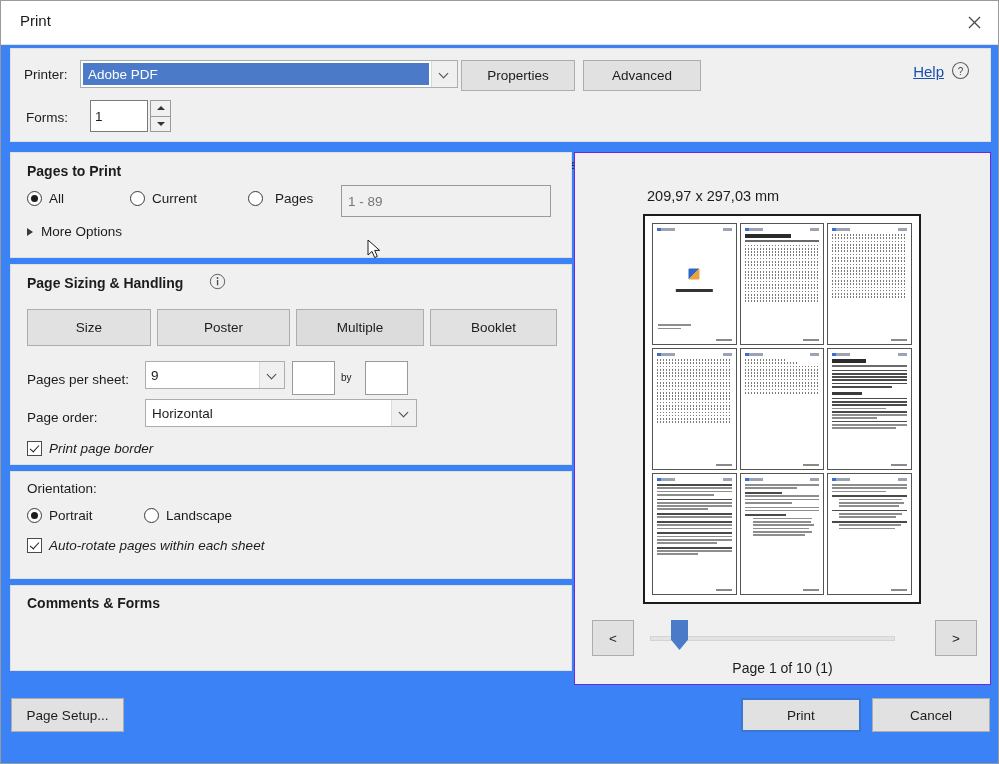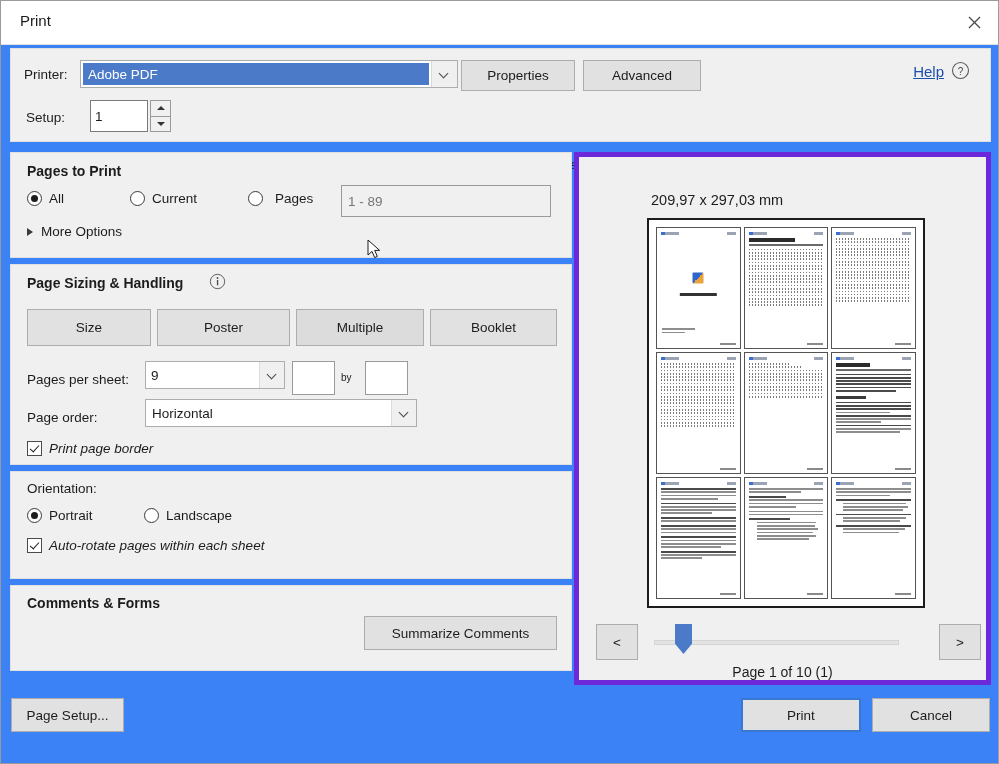--- a/index.html
+++ b/index.html
@@ -205,21 +205,21 @@
     position: absolute; left: 16px; top: 33px; width: 328px; height: 28px;
     background: #ffffff; border: 1px solid #adadad;
     display: flex; align-items: stretch;
   }
   #comments-value { flex: 1; font-size: 13.5px; color: #1c1c1c; display: flex; align-items: center; padding-left: 6px; }
   #summarize-btn { position: absolute; left: 353px; top: 30px; width: 193px; height: 34px; }
 
   
   #preview {
     position: absolute; left: 573px; top: 151px; width: 417px; height: 533px;
-    background: #f0f0f0; border: 5px solid #6d28d9;
+    background: #f0f0f0; border: 1px solid #6d28d9;
   }
   #paper-size {
     position: absolute; left: 72px; top: 35px;
     font-size: 14.5px; color: #1c1c1c;
   }
   #sheet {
     position: absolute; left: 68px; top: 61px; width: 278px; height: 390px;
     background: #ffffff; border: 2px solid #1c1c1c;
     padding: 7px;
   }
@@ -314,21 +314,21 @@
 
     <div id="help-link">Help</div>
     <div id="help-icon">
       <svg width="19" height="19" viewBox="0 0 19 19" aria-hidden="true">
         <circle cx="9.5" cy="9.5" r="8" stroke="#5a5a5a" stroke-width="1.1" fill="none"></circle>
         <text x="9.5" y="13.5" font-size="10" text-anchor="middle" fill="#4a4a4a" font-family="Liberation Sans, sans-serif">?</text>
       </svg>
     </div>
 
     <div id="copies-label" class="lbl">
-      <span>Setup:</span>
+      <span>Forms:</span>
     </div>
     <input id="copies-input" type="text" value="1" style="">
     <div id="copies-spinner">
       <div class="spin">
           <span class="tri-up"></span>
         </div>
       <div class="spin">
           <span class="tri-dn"></span>
         </div>
     </div>
@@ -427,21 +427,20 @@
       <span class="lbl">Landscape</span>
     </div>
     <div id="autorotate-row" class="cbx-row">
       <span class="cbx checked"></span>
       <span class="lbl">Auto-rotate pages within each sheet</span>
     </div>
   </div>
 
   <div id="panel-comment" class="panel">
     <div id="comments-title" class="section-title">Comments &amp; Forms</div>
-    <div id="summarize-btn" class="btn">Summarize Comments</div>
   </div>
 
   <div id="preview">
     <div id="paper-size">209,97 x 297,03 mm</div>
 
     <div id="sheet">
       <div id="grid">
 
         <div class="thumb">
           <div class="t-head">

